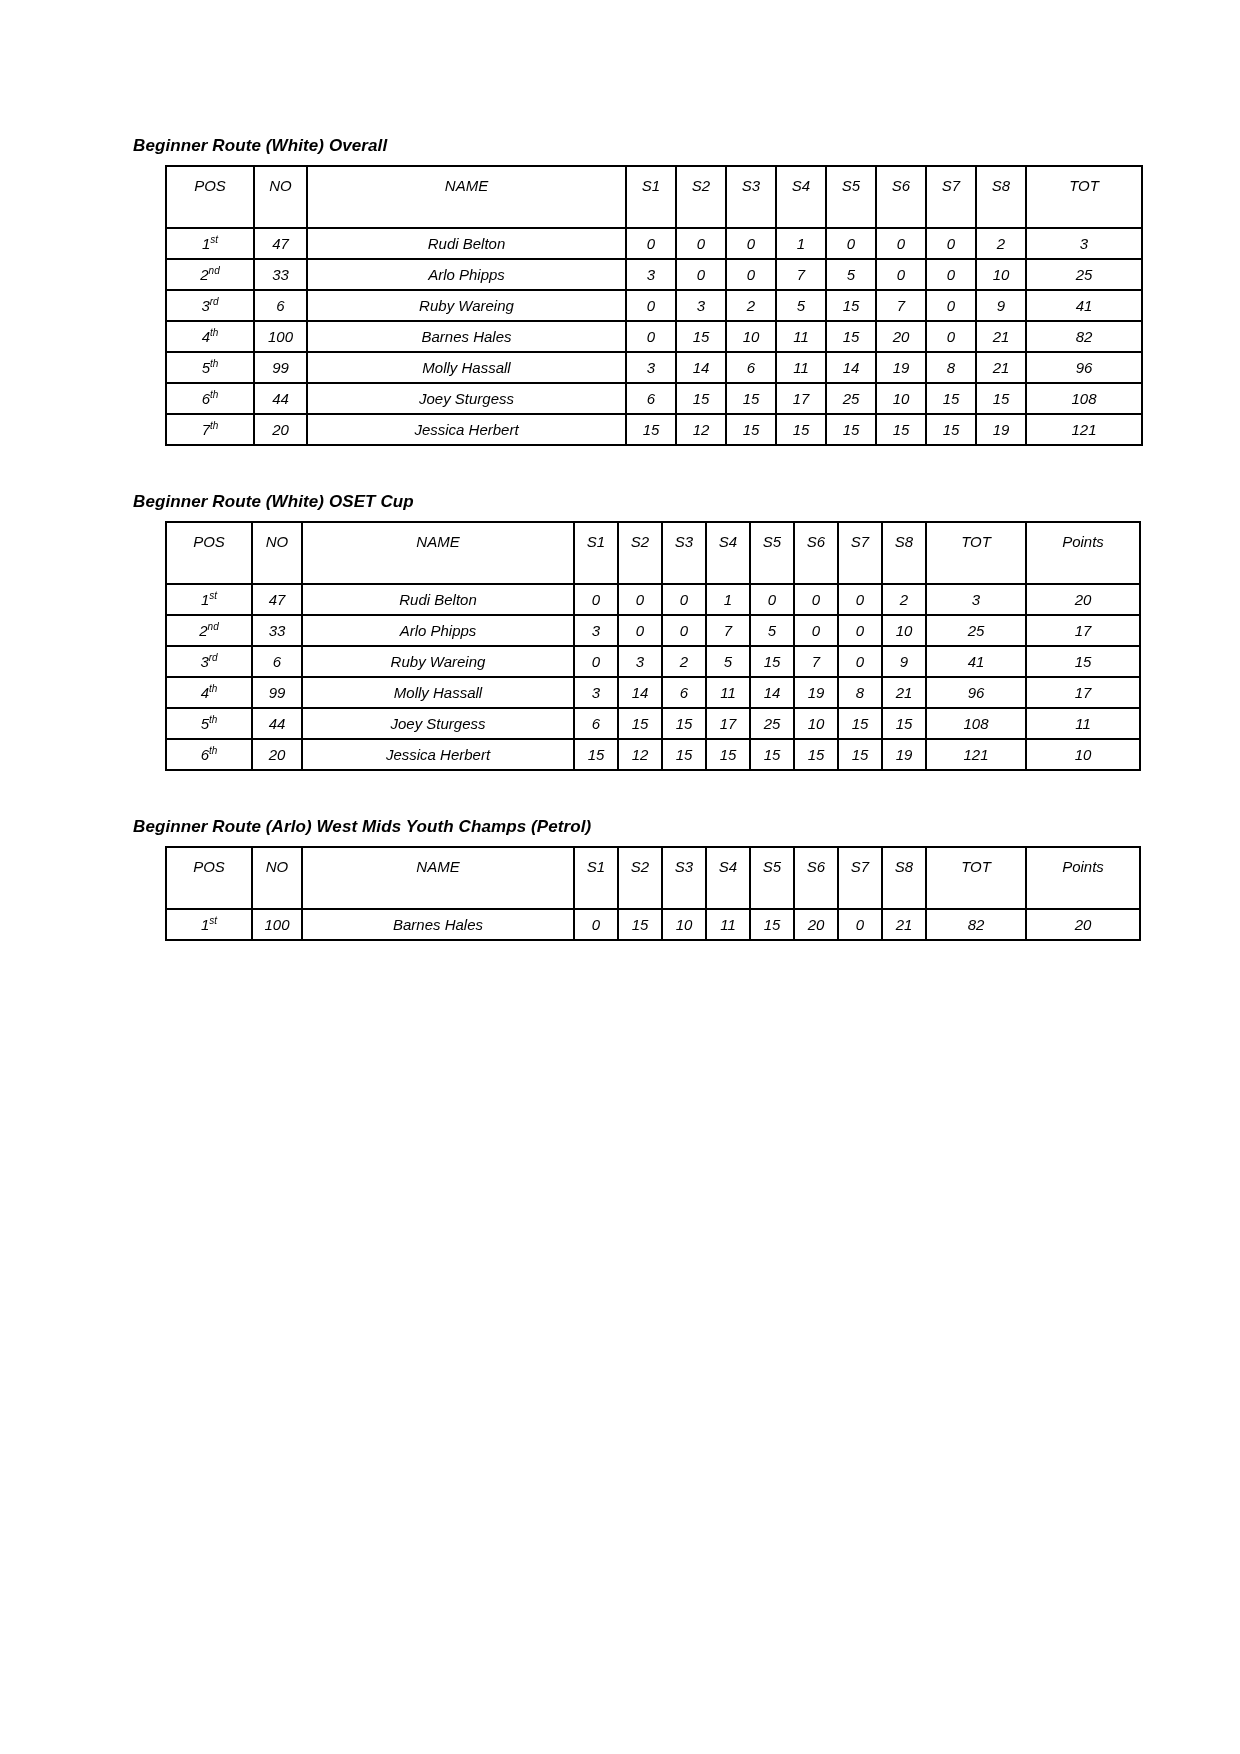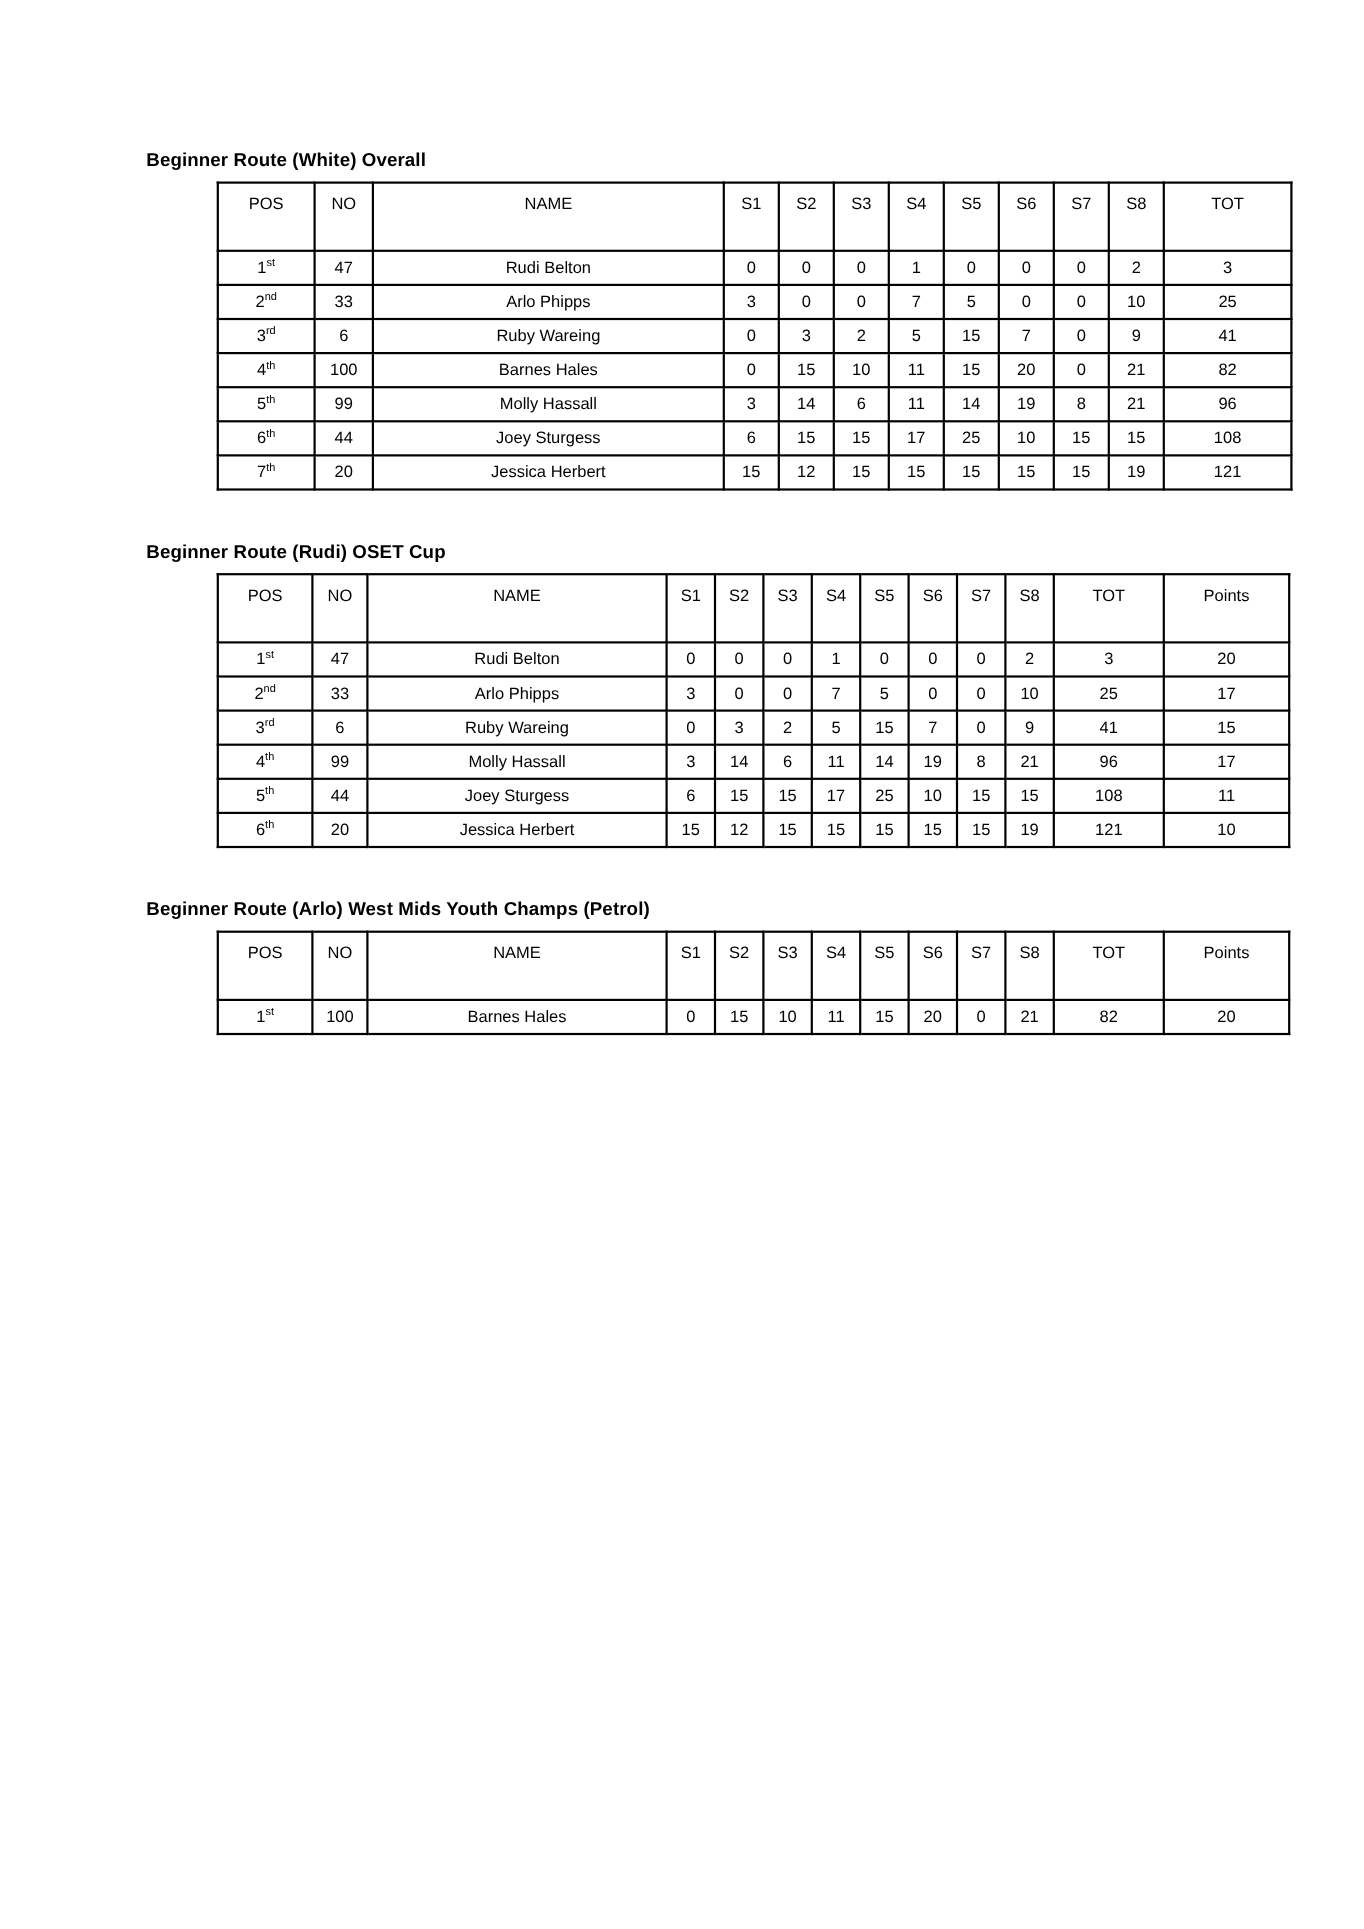--- a/index.html
+++ b/index.html
@@ -12,34 +12,35 @@
     height: 1754px;
     font-family: "Liberation Sans", sans-serif;
     color: #000000;
     overflow: hidden;
   }
   .page {
     box-sizing: border-box;
     width: 1240px;
     height: 1754px;
     padding: 136px 40px 0 133px;
+    font-style: italic;
   }
   .result-section {
     margin: 0 0 46px 0;
   }
   .section-title {
     font-size: 17px;
     font-weight: bold;
     margin: 0 0 9px 0;
     letter-spacing: 0.1px;
   }
   table.results-table {
     border-collapse: collapse;
     table-layout: fixed;
-    margin-left: 64px;
+    margin-left: 32px;
   }
   .results-table th,
   .results-table td {
     border: 2px solid #000000;
     text-align: center;
     font-size: 15px;
     font-weight: normal;
     padding: 0;
     overflow: hidden;
   }
@@ -200,21 +201,21 @@
             <td class="col-s">15</td>
             <td class="col-s">15</td>
             <td class="col-s">19</td>
             <td class="col-tot">121</td>
           </tr>
         </tbody>
     </table>
   </section>
 
   <section class="result-section">
-    <h2 class="section-title">Beginner Route (Rudi) OSET Cup</h2>
+    <h2 class="section-title">Beginner Route (White) OSET Cup</h2>
     <table class="results-table t2">
       <thead>
         <tr>
           <th class="col-pos">POS</th>
           <th class="col-no">NO</th>
           <th class="col-name">NAME</th>
           <th class="col-s">S1</th>
           <th class="col-s">S2</th>
           <th class="col-s">S3</th>
           <th class="col-s">S4</th>

